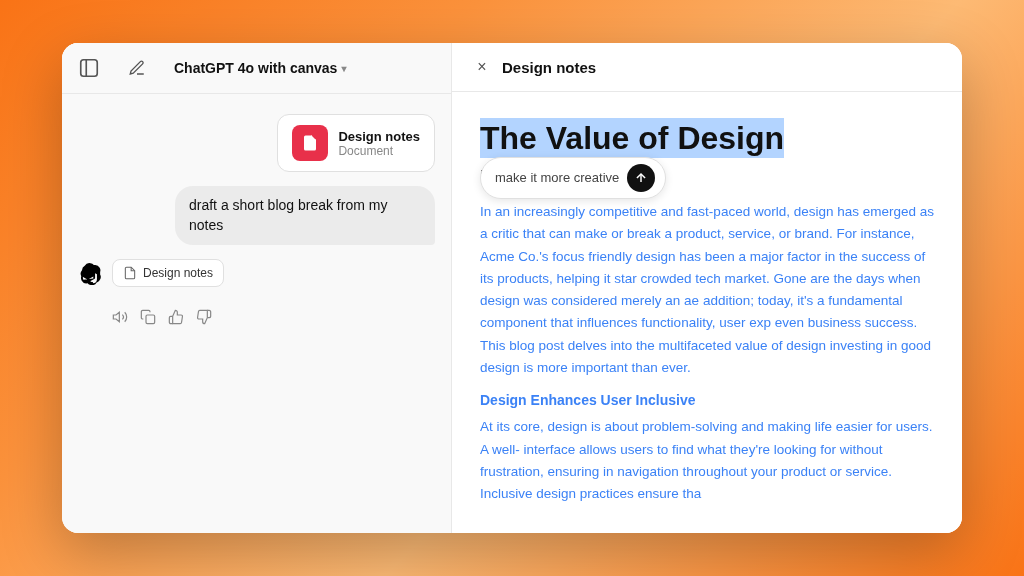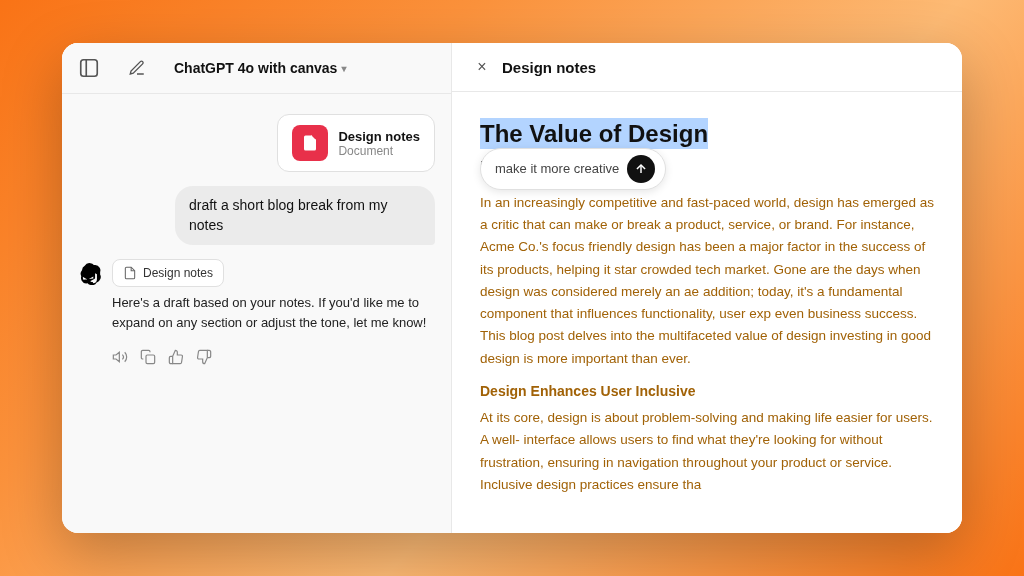--- a/index.html
+++ b/index.html
@@ -241,21 +241,21 @@
     }
 
     .doc-content {
       flex: 1;
       padding: 28px 28px 16px 28px;
       overflow-y: hidden;
       position: relative;
     }
 
     .doc-main-title {
-      font-size: 24px;
+      font-size: 32px;
       font-weight: 800;
       color: #111;
       line-height: 1.15;
       margin-bottom: 16px;
       background: #b3d4ff;
       display: inline;
       padding: 2px 0;
     }
 
     
@@ -304,21 +304,21 @@
 
     .doc-intro-label {
       font-size: 15px;
       font-weight: 700;
       color: #111;
       display: inline;
     }
 
     .doc-body {
       font-size: 13.5px;
-      color: #a16207;
+      color: #3b82f6;
       line-height: 1.65;
     }
 
     .doc-body p {
       margin-bottom: 10px;
     }
 
     .doc-body p:last-child {
       margin-bottom: 0;
     }
@@ -378,21 +378,20 @@
             </svg>
           </div>
           <div class="ai-content">
             <div class="ai-doc-ref">
               <svg viewBox="0 0 24 24" fill="none" stroke="currentColor" stroke-width="1.8">
                 <path d="M14 2H6a2 2 0 0 0-2 2v16a2 2 0 0 0 2 2h12a2 2 0 0 0 2-2V8l-6-6z"></path>
                 <polyline points="14 2 14 8 20 8"></polyline>
               </svg>
               <span>Design notes</span>
             </div>
-            <div class="ai-text">Here's a draft based on your notes. If you'd like me to expand on any section or adjust the tone, let me know!</div>
           </div>
         </div>
 
         <div class="ai-actions">
           <span>
             <svg viewBox="0 0 24 24" fill="none" stroke="currentColor" stroke-width="1.8" width="16" height="16">
               <polygon points="11 5 6 9 2 9 2 15 6 15 11 19 11 5"></polygon>
               <path d="M19.07 4.93a10 10 0 0 1 0 14.14"></path>
               <path d="M15.54 8.46a5 5 0 0 1 0 7.07"></path>
             </svg>

